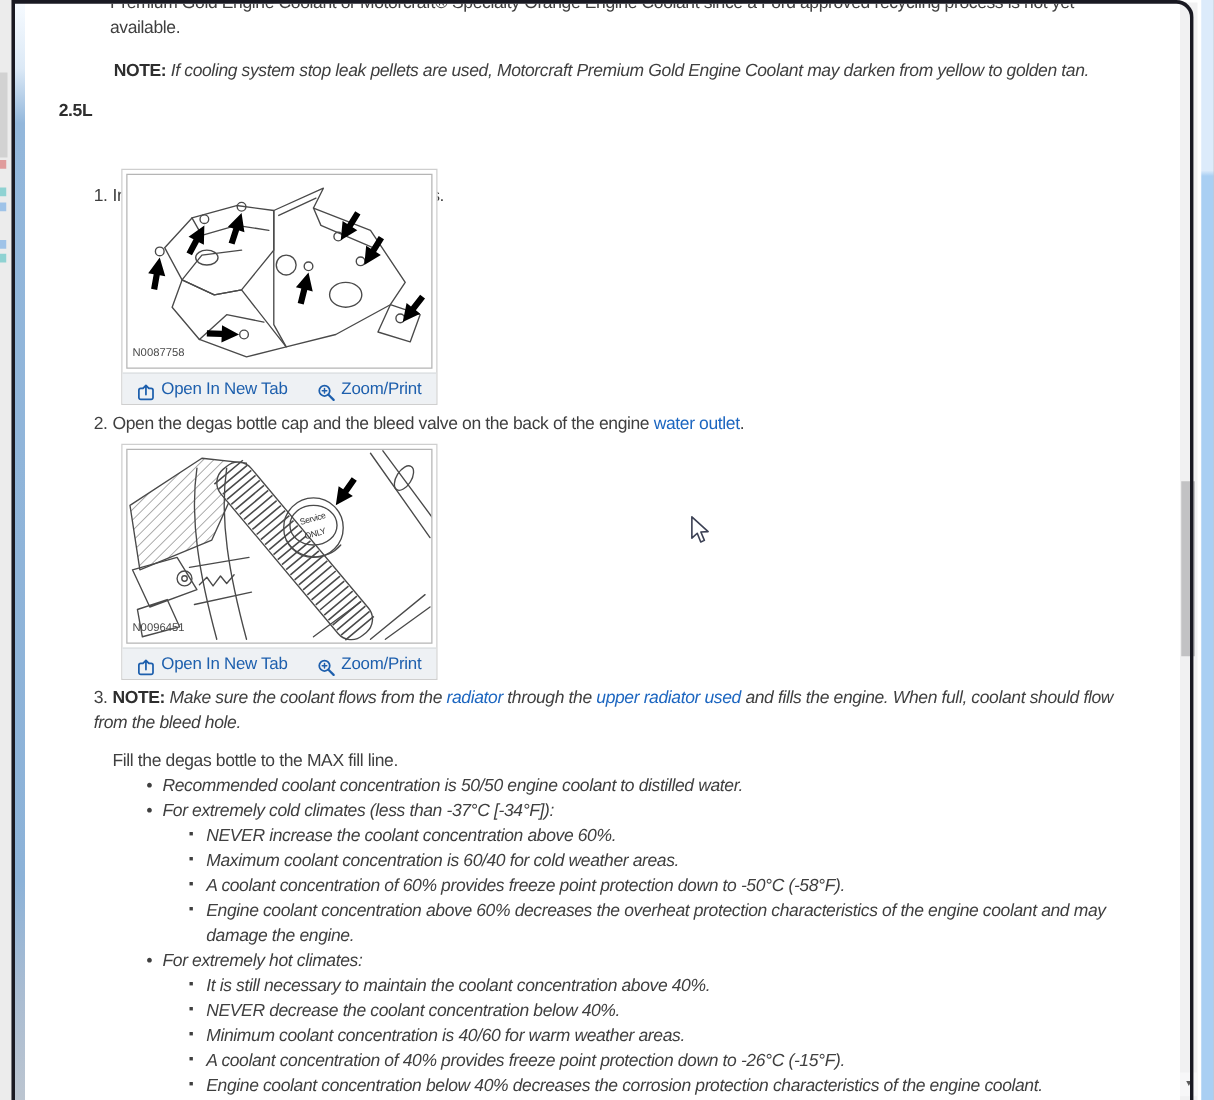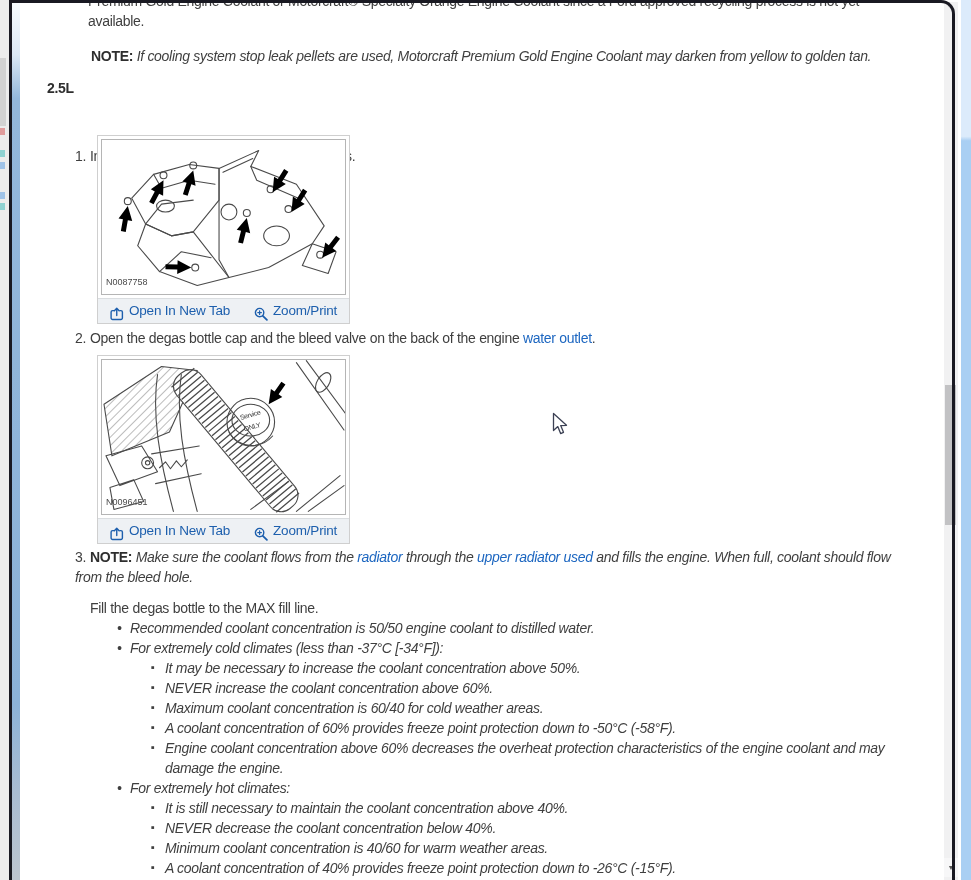--- a/index.html
+++ b/index.html
@@ -268,21 +268,20 @@
 
   <div class="abs steprow step3">
     <span class="num">3.</span><b class="nlabel">NOTE:</b><i> Make sure the coolant flows from the </i><a class="lnk"><i>radiator</i></a><i> through the </i><a class="lnk"><i>upper radiator used</i></a><i> and fills the engine. When full, coolant should flow from the bleed hole.</i>
   </div>
 
   <div class="abs fillpara">Fill the degas bottle to the MAX fill line.</div>
 
   <ul class="blist">
     <li class="l1">Recommended coolant concentration is 50/50 engine coolant to distilled water.</li>
     <li class="l1">For extremely cold climates (less than -37°C [-34°F]):</li>
-    <li class="l2">It may be necessary to increase the coolant concentration above 50%.</li>
     <li class="l2">NEVER increase the coolant concentration above 60%.</li>
     <li class="l2">Maximum coolant concentration is 60/40 for cold weather areas.</li>
     <li class="l2">A coolant concentration of 60% provides freeze point protection down to -50°C (-58°F).</li>
     <li class="l2">Engine coolant concentration above 60% decreases the overheat protection characteristics of the engine coolant and may damage the engine.</li>
     <li class="l1">For extremely hot climates:</li>
     <li class="l2">It is still necessary to maintain the coolant concentration above 40%.</li>
     <li class="l2">NEVER decrease the coolant concentration below 40%.</li>
     <li class="l2">Minimum coolant concentration is 40/60 for warm weather areas.</li>
     <li class="l2">A coolant concentration of 40% provides freeze point protection down to -26°C (-15°F).</li>
     <li class="l2">Engine coolant concentration below 40% decreases the corrosion protection characteristics of the engine coolant.</li>

